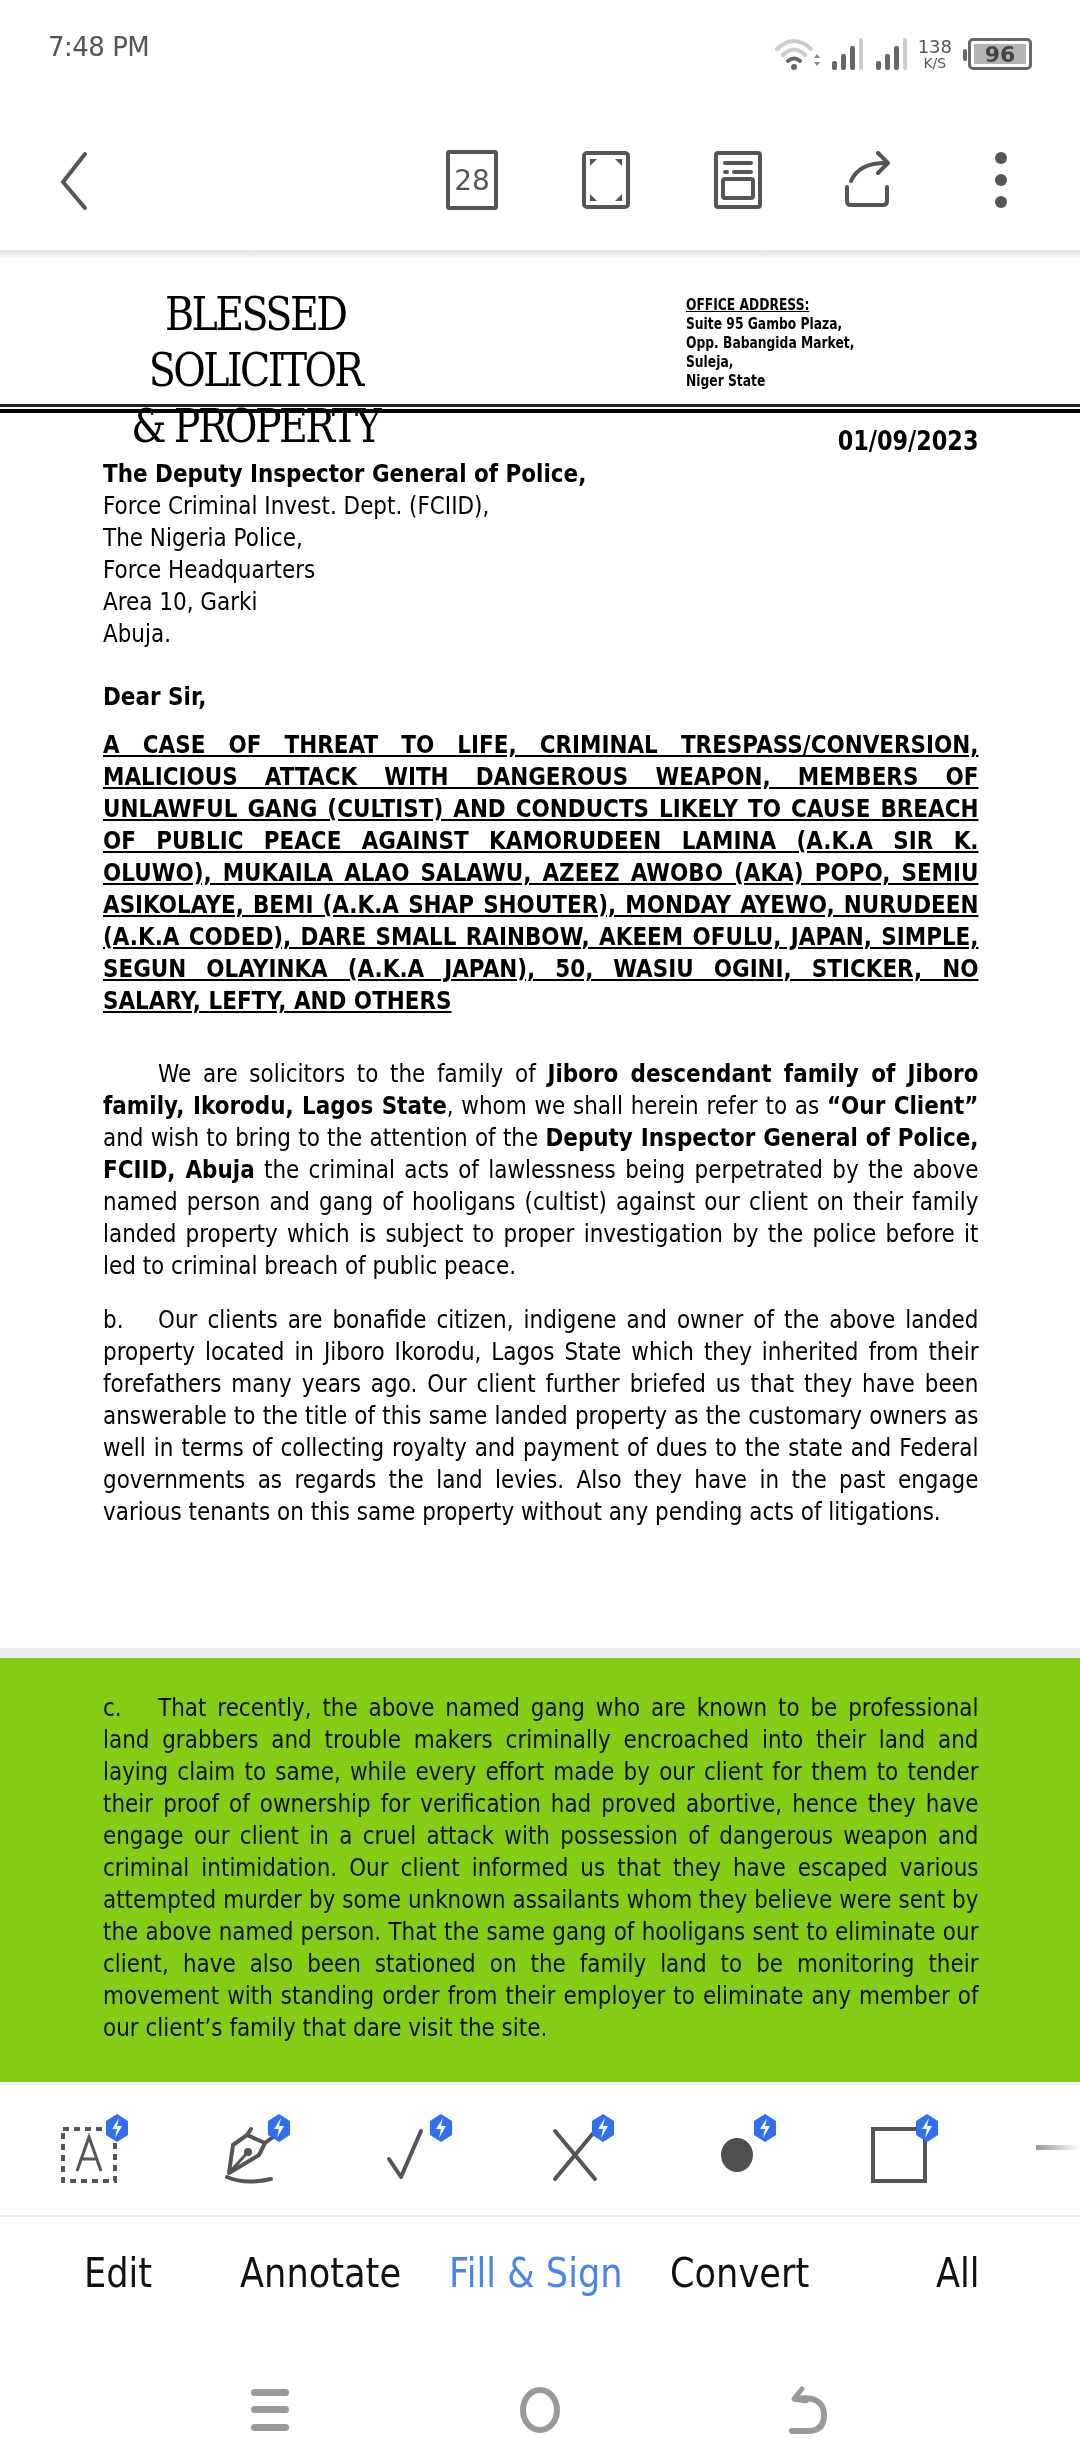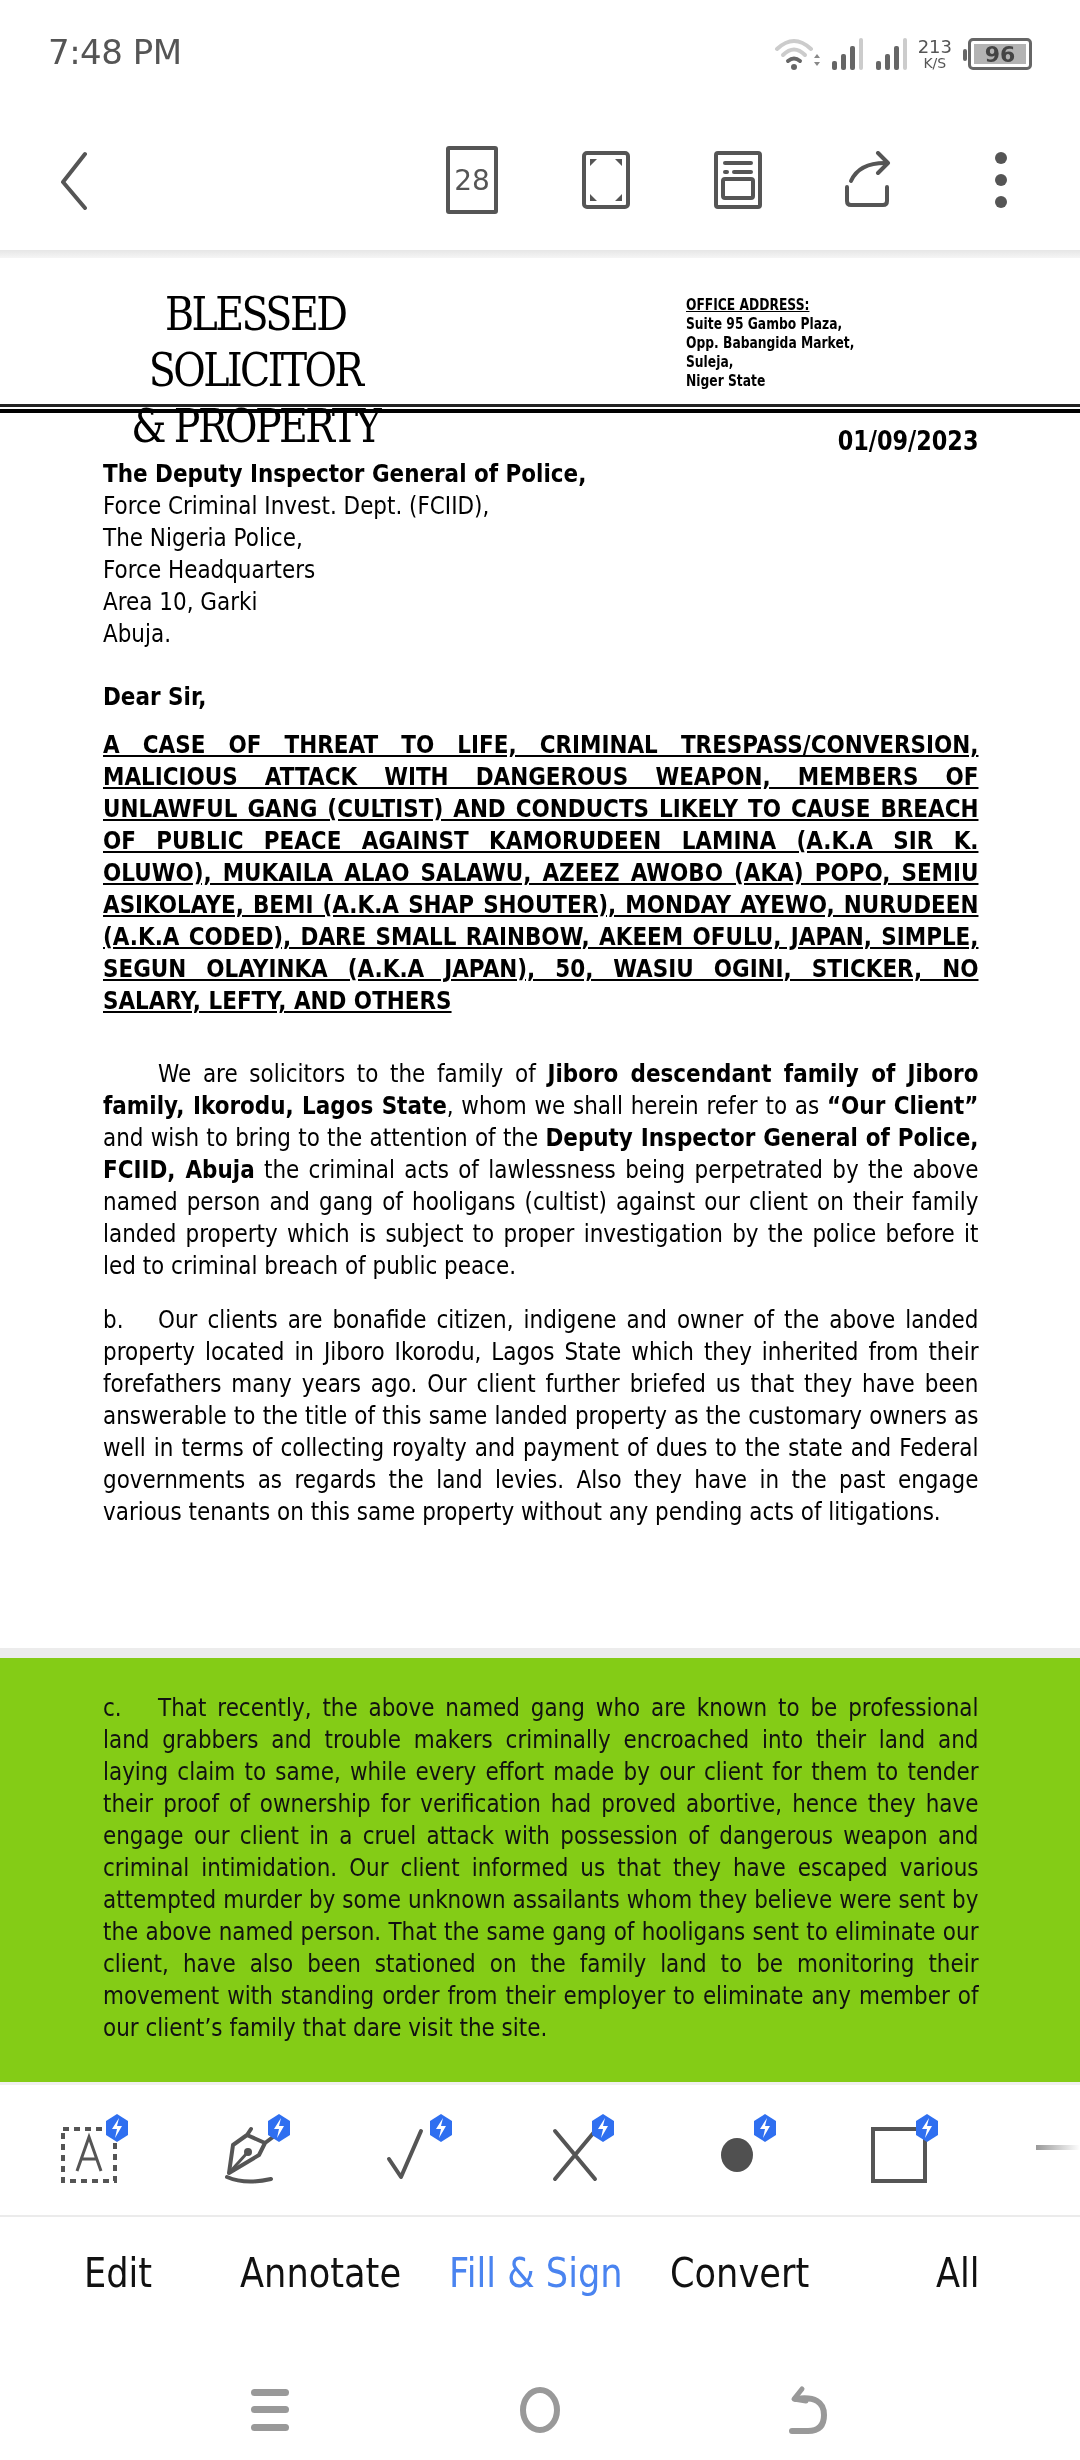--- a/index.html
+++ b/index.html
@@ -1,34 +1,34 @@
 <!DOCTYPE html>
 <html><head>
   <meta charset="utf-8">
   <style>
     * { box-sizing: border-box; margin: 0; padding: 0; }
     html, body { width: 1080px; height: 2460px; background: #ffffff; overflow: hidden; }
     body { position: relative; font-family: "Liberation Sans", sans-serif; color: #111; }
 
     
     .status-bar { position: absolute; top: 0; left: 0; width: 1080px; height: 110px; }
-    .status-time { position: absolute; left: 48px; top: 32px; font-size: 34px; color: #555; font-family: "DejaVu Sans", sans-serif; letter-spacing: -0.5px; }
+    .status-time { position: absolute; left: 48px; top: 32px; font-size: 26px; color: #555; font-family: "DejaVu Sans", sans-serif; letter-spacing: -0.5px; }
     .status-icons { position: absolute; right: 48px; top: 34px; display: flex; align-items: center; gap: 10px; height: 40px; }
     .net-speed { display: flex; flex-direction: column; align-items: center; line-height: 1; color: #555; font-family: "DejaVu Sans", sans-serif; }
     .net-speed .v { font-size: 18px; }
     .net-speed .u { font-size: 14px; }
     .battery { position: relative; width: 64px; height: 32px; border: 3px solid #666; border-radius: 5px; display: flex; align-items: center; justify-content: center; margin-left: 6px; }
     .battery::before { content: ""; position: absolute; left: -8px; top: 8px; width: 4px; height: 12px; background: #666; border-radius: 2px; }
     .battery-fill { position: absolute; left: 3px; top: 3px; bottom: 3px; right: 3px; background: #b3b3b3; }
     .battery-text { position: relative; font-size: 22px; color: #444; font-family: "DejaVu Sans", sans-serif; font-weight: bold; }
 
     
     .top-toolbar { position: absolute; top: 130px; left: 0; width: 1080px; height: 100px; }
     .tb-btn { position: absolute; display: flex; align-items: center; justify-content: center; }
-    .page-count-box { width: 52px; height: 68px; border: 4px solid #555; border-radius: 3px; display: flex; align-items: center; justify-content: center; font-size: 28px; color: #555; font-family: "DejaVu Sans", sans-serif; }
+    .page-count-box { width: 52px; height: 60px; border: 4px solid #555; border-radius: 3px; display: flex; align-items: center; justify-content: center; font-size: 28px; color: #555; font-family: "DejaVu Sans", sans-serif; }
     .toolbar-shadow { position: absolute; top: 250px; left: 0; width: 1080px; height: 8px; background: linear-gradient(#e6e6e6, #f5f5f5); }
 
     
     .doc { position: absolute; top: 258px; left: 0; width: 1080px; height: 1390px; background: #fff; }
     .doc-header { position: absolute; left: 0; top: 0; width: 1080px; height: 150px; }
     .firm-name { position: absolute; left: 66px; top: 28px; width: 440px; text-align: center; font-family: "DejaVu Serif", serif; font-size: 46px; line-height: 56px; letter-spacing: -3px; transform: scaleX(0.86); transform-origin: left top; font-weight: normal; color: #000; }
     .office { position: absolute; left: 686px; top: 38px; font-size: 15px; line-height: 19px; font-weight: bold; color: #000; font-family: "DejaVu Sans", sans-serif; transform: scaleX(0.82); transform-origin: left top; }
     .office .lbl { text-decoration: underline; }
     .rule-1 { position: absolute; top: 146px; left: 0; width: 1080px; height: 3px; background: #222; }
     .rule-2 { position: absolute; top: 151px; left: 0; width: 1080px; height: 4px; background: #000; }
@@ -82,21 +82,21 @@
       <rect x="20" y="9" width="5" height="24" rx="2" fill="#666"></rect>
       <rect x="29" y="1" width="4" height="32" rx="2" fill="#ccc"></rect>
     </svg>
     <svg width="34" height="34" viewBox="0 0 34 34">
       <rect x="2" y="24" width="5" height="9" rx="2" fill="#666"></rect>
       <rect x="11" y="17" width="5" height="16" rx="2" fill="#666"></rect>
       <rect x="20" y="9" width="5" height="24" rx="2" fill="#666"></rect>
       <rect x="29" y="1" width="4" height="32" rx="2" fill="#ccc"></rect>
     </svg>
     <div class="net-speed">
-      <span class="v">213</span>
+      <span class="v">138</span>
       <span class="u">K/S</span>
     </div>
     <div class="battery">
       <div class="battery-fill"></div>
       <span class="battery-text">96</span>
     </div>
   </div>
 </div>
 
 <div class="top-toolbar">

